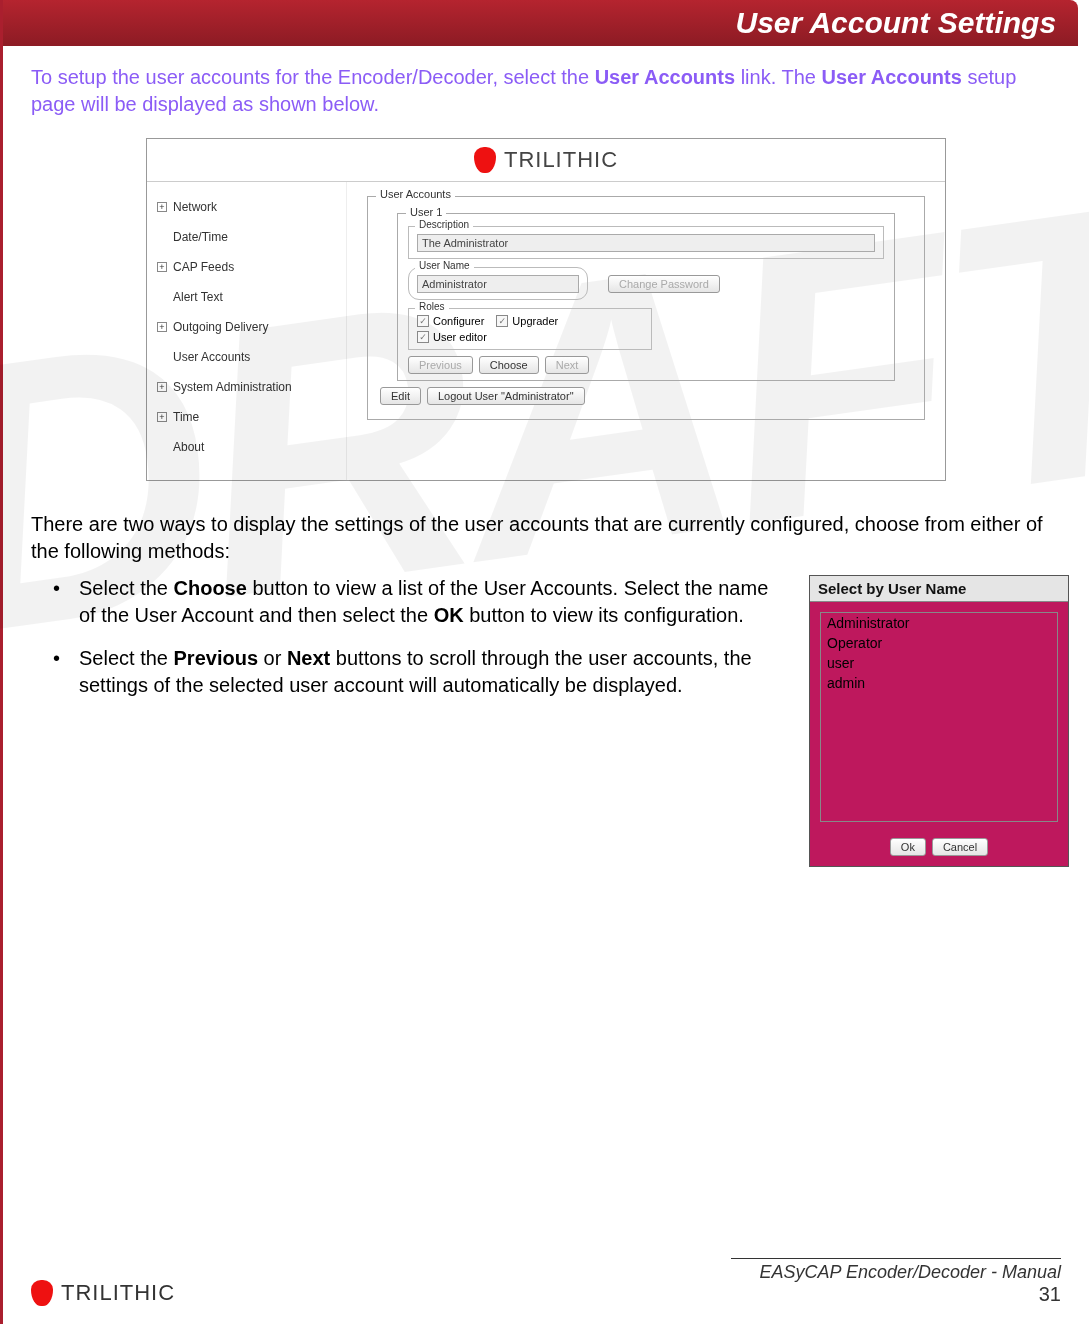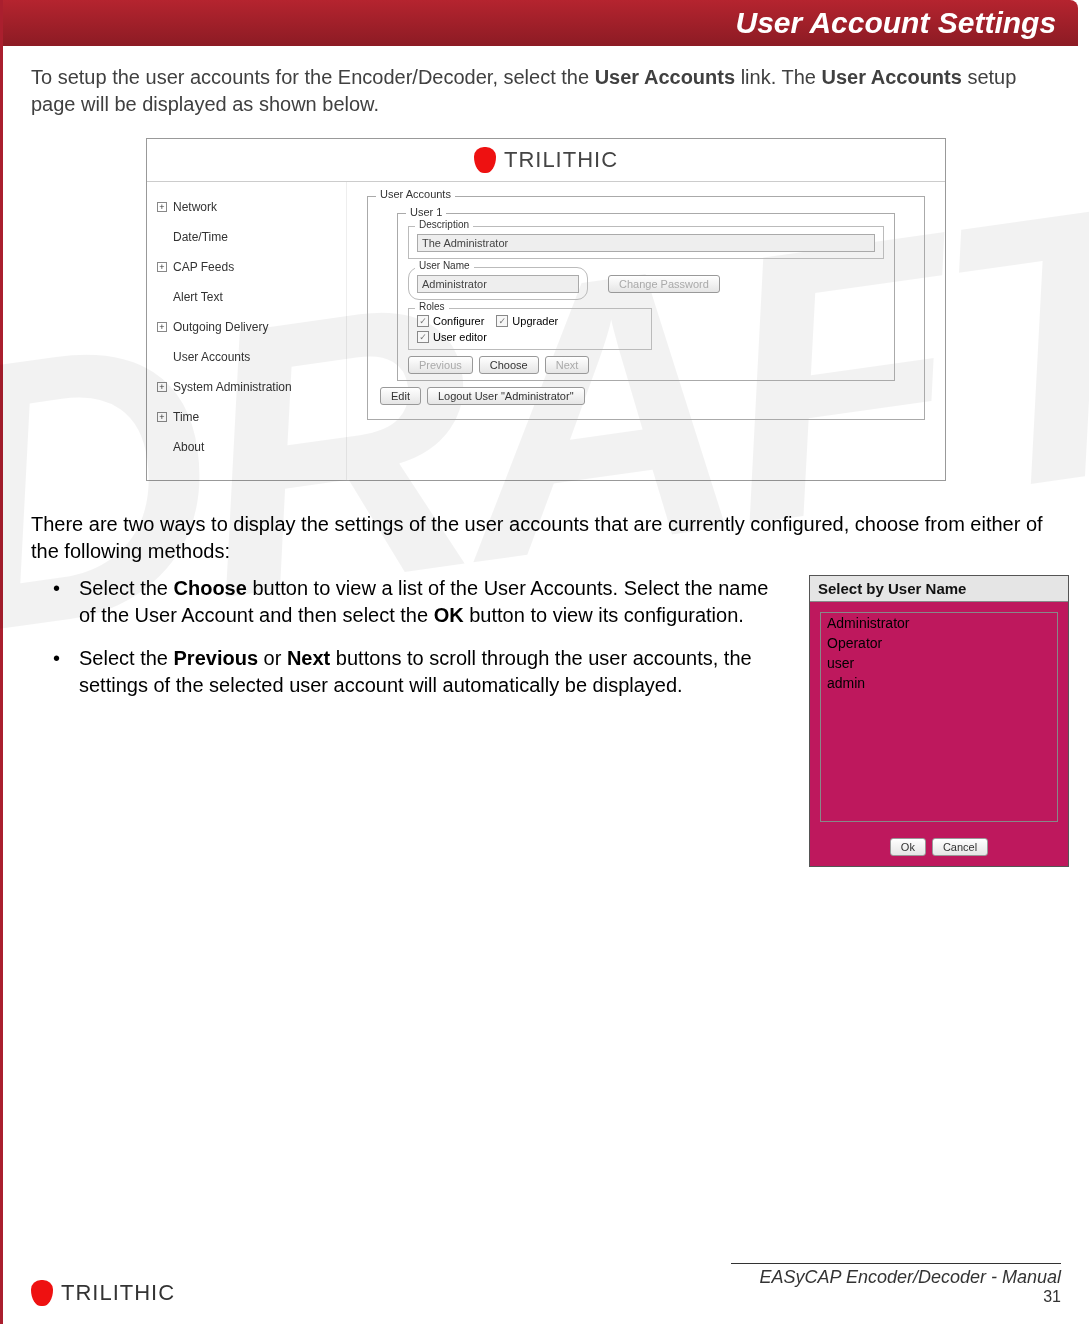--- a/index.html
+++ b/index.html
@@ -4,21 +4,21 @@
 <style>
   * { box-sizing: border-box; margin: 0; padding: 0; }
   body { font-family: Arial, Helvetica, sans-serif; background: #fff; width: 1089px; position: relative; }
   .page { width: 1089px; min-height: 1324px; padding: 0 0 40px 0; position: relative; border-left: 3px solid #aa1f2e; }
   .watermark { position:absolute; top: 200px; left: -70px; font-size: 380px; color: rgba(0,0,0,0.05); font-weight: bold; transform: rotate(-8deg); letter-spacing: -10px; pointer-events:none; font-style: italic;}
   .header-bar {
     background: linear-gradient(#b5242f,#8c1b24);
     color: #fff; font-size: 30px; font-weight: bold; font-style: italic;
     padding: 6px 22px; border-radius: 0 8px 0 0; width: 99%; text-align: right;
   }
-  .body-text { font-size: 20px; color: #404040; padding: 18px 28px 10px 28px; line-height: 1.35; }
+  .body-text { font-size: 20px; color: #8b5cf6; padding: 18px 28px 10px 28px; line-height: 1.35; }
   .body-text b { font-weight: bold; }
   .screenshot-box {
     margin: 10px auto 20px auto; width: 800px; border: 1px solid #999; background:#fff;
   }
   .app-header { display:flex; align-items:center; justify-content:center; padding:8px; border-bottom:1px solid #ccc; background: #fff; }
   .app-header .logo-shield { width:22px; height:26px; background:#e11; border-radius:50% 50% 50% 50% / 40% 40% 70% 70%; margin-right:8px; }
   .app-header .brand { font-size:22px; color:#444; letter-spacing:1px; }
   .app-main { display:flex; }
   .side-nav { width: 200px; padding:14px 10px; font-size:12px; color:#333; border-right:1px solid #eee;}
   .side-nav .item { display:flex; align-items:center; padding:4px 0 12px 0; gap:6px;}
@@ -49,21 +49,21 @@
   .select-box .list{ border:1px solid #888; height:210px; overflow:auto; font-size:14px; }
   .select-box .list .opt{ padding:2px 6px;}
   .select-box .btns { display:flex; gap:6px; justify-content:center; padding:6px 0 10px 0;}
   .footer { position:absolute; bottom: 18px; left:0; right:0; display:flex; justify-content:space-between; align-items:flex-end; padding:0 28px;}
   .footer .logo { display:flex; align-items:center; gap:8px;}
   .footer .logo .sh { width:22px;height:26px;background:#e11;border-radius:50% 50% 50% 50% / 40% 40% 70% 70%; }
   .footer .logo .txt { font-size:22px; color:#333; letter-spacing:1px;}
   .footer .right { text-align:right; font-style:italic; color:#333;margin-top:22px;}
   .footer .right .line { border-top:1px solid #333; width: 330px; margin-bottom:3px;}
   .footer .right .m { font-size:18px;}
-  .footer .right .pn { font-size:16px; font-style:normal; text-align:right;}
+  .footer .right .pn { font-size:20px; font-style:normal; text-align:right;}
 </style>
 </head>
 <body>
 
 <div class="page">
   <div class="watermark">DRAFT</div>
 
   <div class="header-bar">User Account Settings</div>
 
   <p class="body-text">

